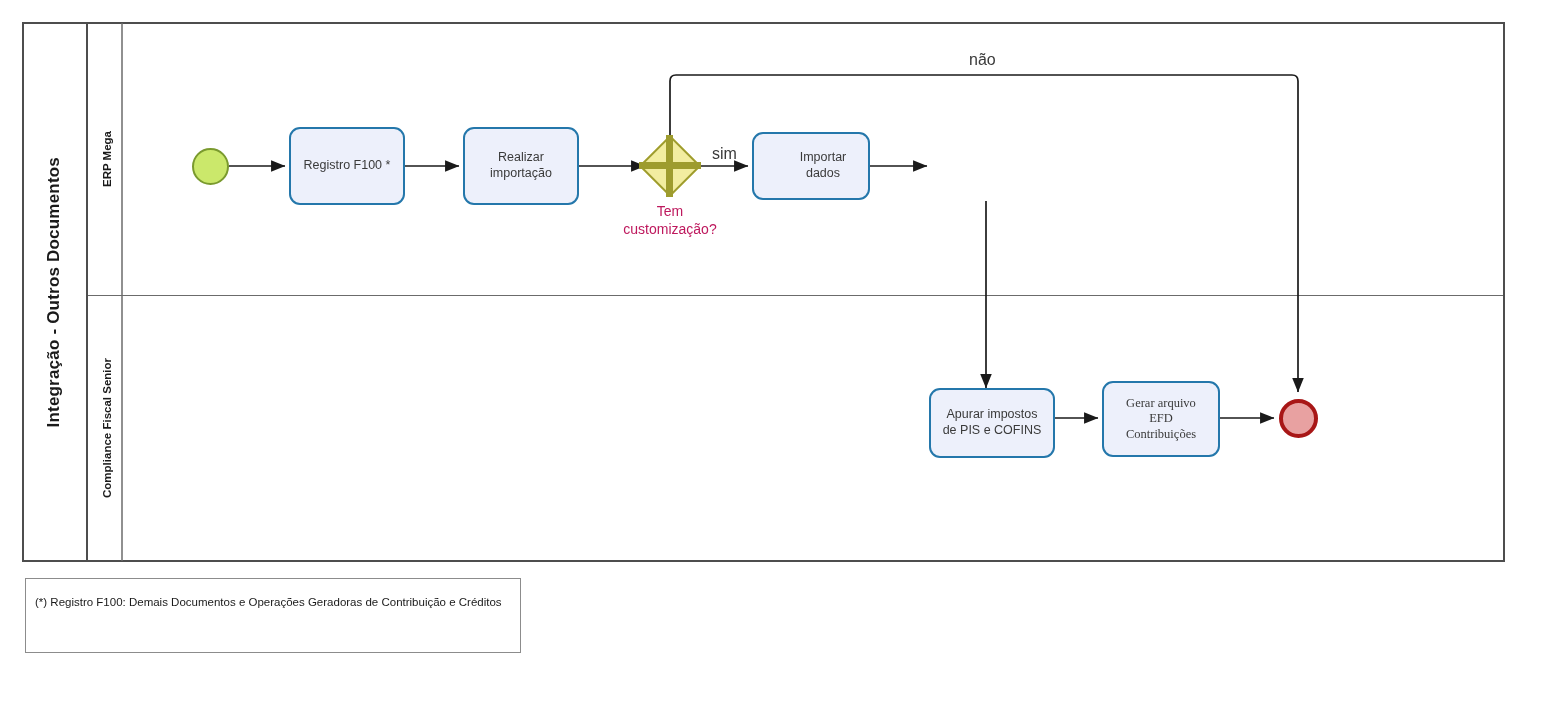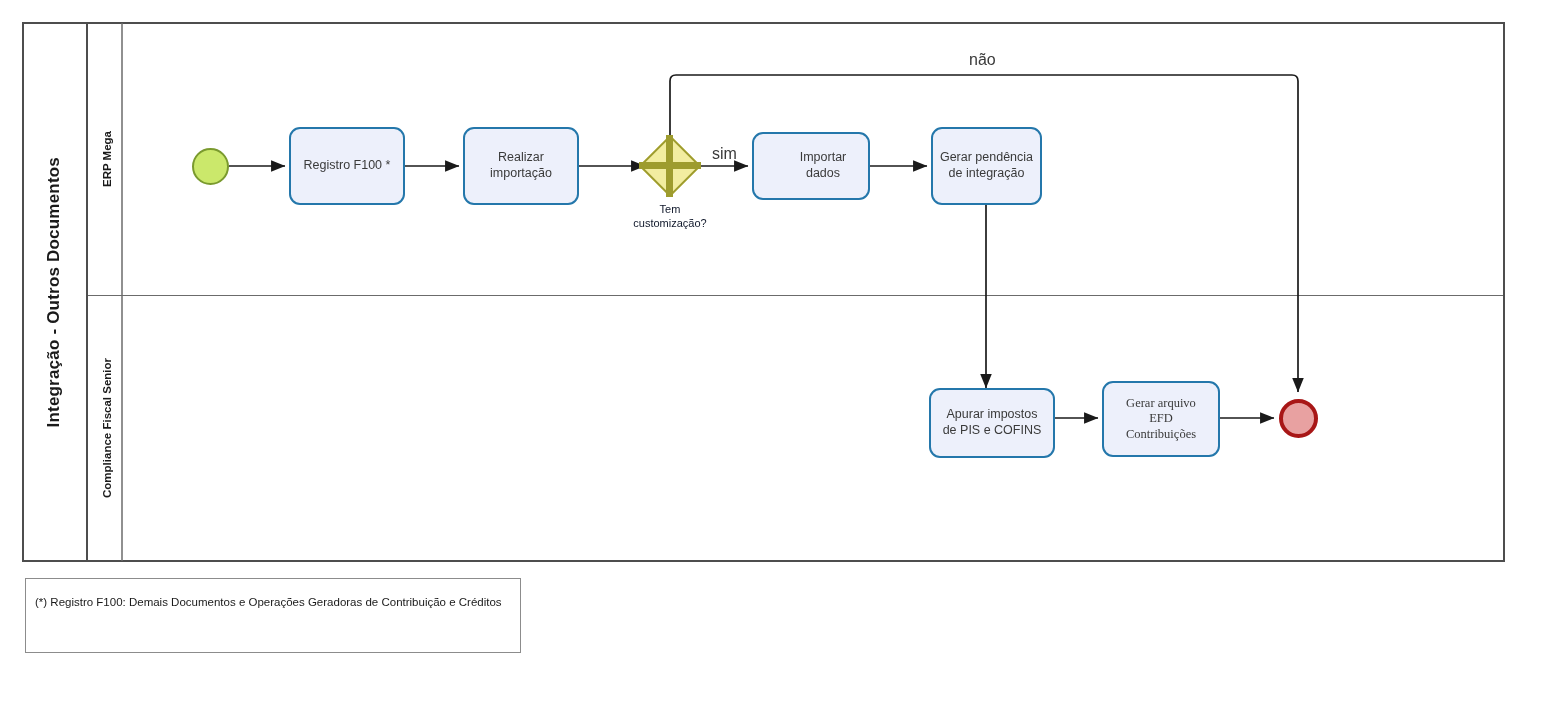--- a/index.html
+++ b/index.html
@@ -45,21 +45,21 @@
   .gateway{position:absolute;width:44px;height:44px;
         background:#f2eda0;border:2px solid #9e9c2e;
         transform:rotate(45deg);box-sizing:border-box;}
   .gw-plus-h,.gw-plus-v{position:absolute;background:#9e9c2e;}
   .gw-plus-h{left:-9px;top:18px;width:62px;height:7px;}
   .gw-plus-v{left:18px;top:-9px;width:7px;height:62px;}
   .gw-wrap{position:absolute;width:44px;height:44px;}
 
   
   .flow-label{position:absolute;font-size:16px;color:#3a3a3a;white-space:nowrap;}
-  .elem-label{position:absolute;font-size:11px;color:#0f172a;
+  .elem-label{position:absolute;font-size:14px;color:#be185d;
         text-align:center;line-height:1.25;white-space:nowrap;}
 
   
   .footnote{position:absolute;left:25px;top:578px;width:496px;height:75px;
         border:1px solid #8c8c8c;box-sizing:border-box;background:#fff;
         padding:16px 9px;font-size:11.5px;color:#1a1a1a;line-height:1.3;}
 
   svg.edges{position:absolute;left:0;top:0;width:1549px;height:703px;
         pointer-events:none;}
 </style>
@@ -123,26 +123,20 @@
     <span>
       <span>Realizar</span><br>
       <span>importação</span>
     </span>
   </div>
 
   <div class="task" style="left:752px;top:132px;width:118px;height:68px;padding-left:29px;">
     <span>Importar dados</span>
   </div>
 
-  <div class="task" style="left:931px;top:127px;width:111px;height:78px;">
-    <span>
-      <span>Gerar pendência</span><br>
-      <span>de integração</span>
-    </span>
-  </div>
 
   <div class="task" style="left:929px;top:388px;width:126px;height:70px;">
     <span>
       <span>Apurar impostos</span><br>
       <span>de PIS e COFINS</span>
     </span>
   </div>
 
   <div class="task" style="left:1102px;top:381px;width:118px;height:76px;font-family:Liberation Serif, serif;">
     <span>

